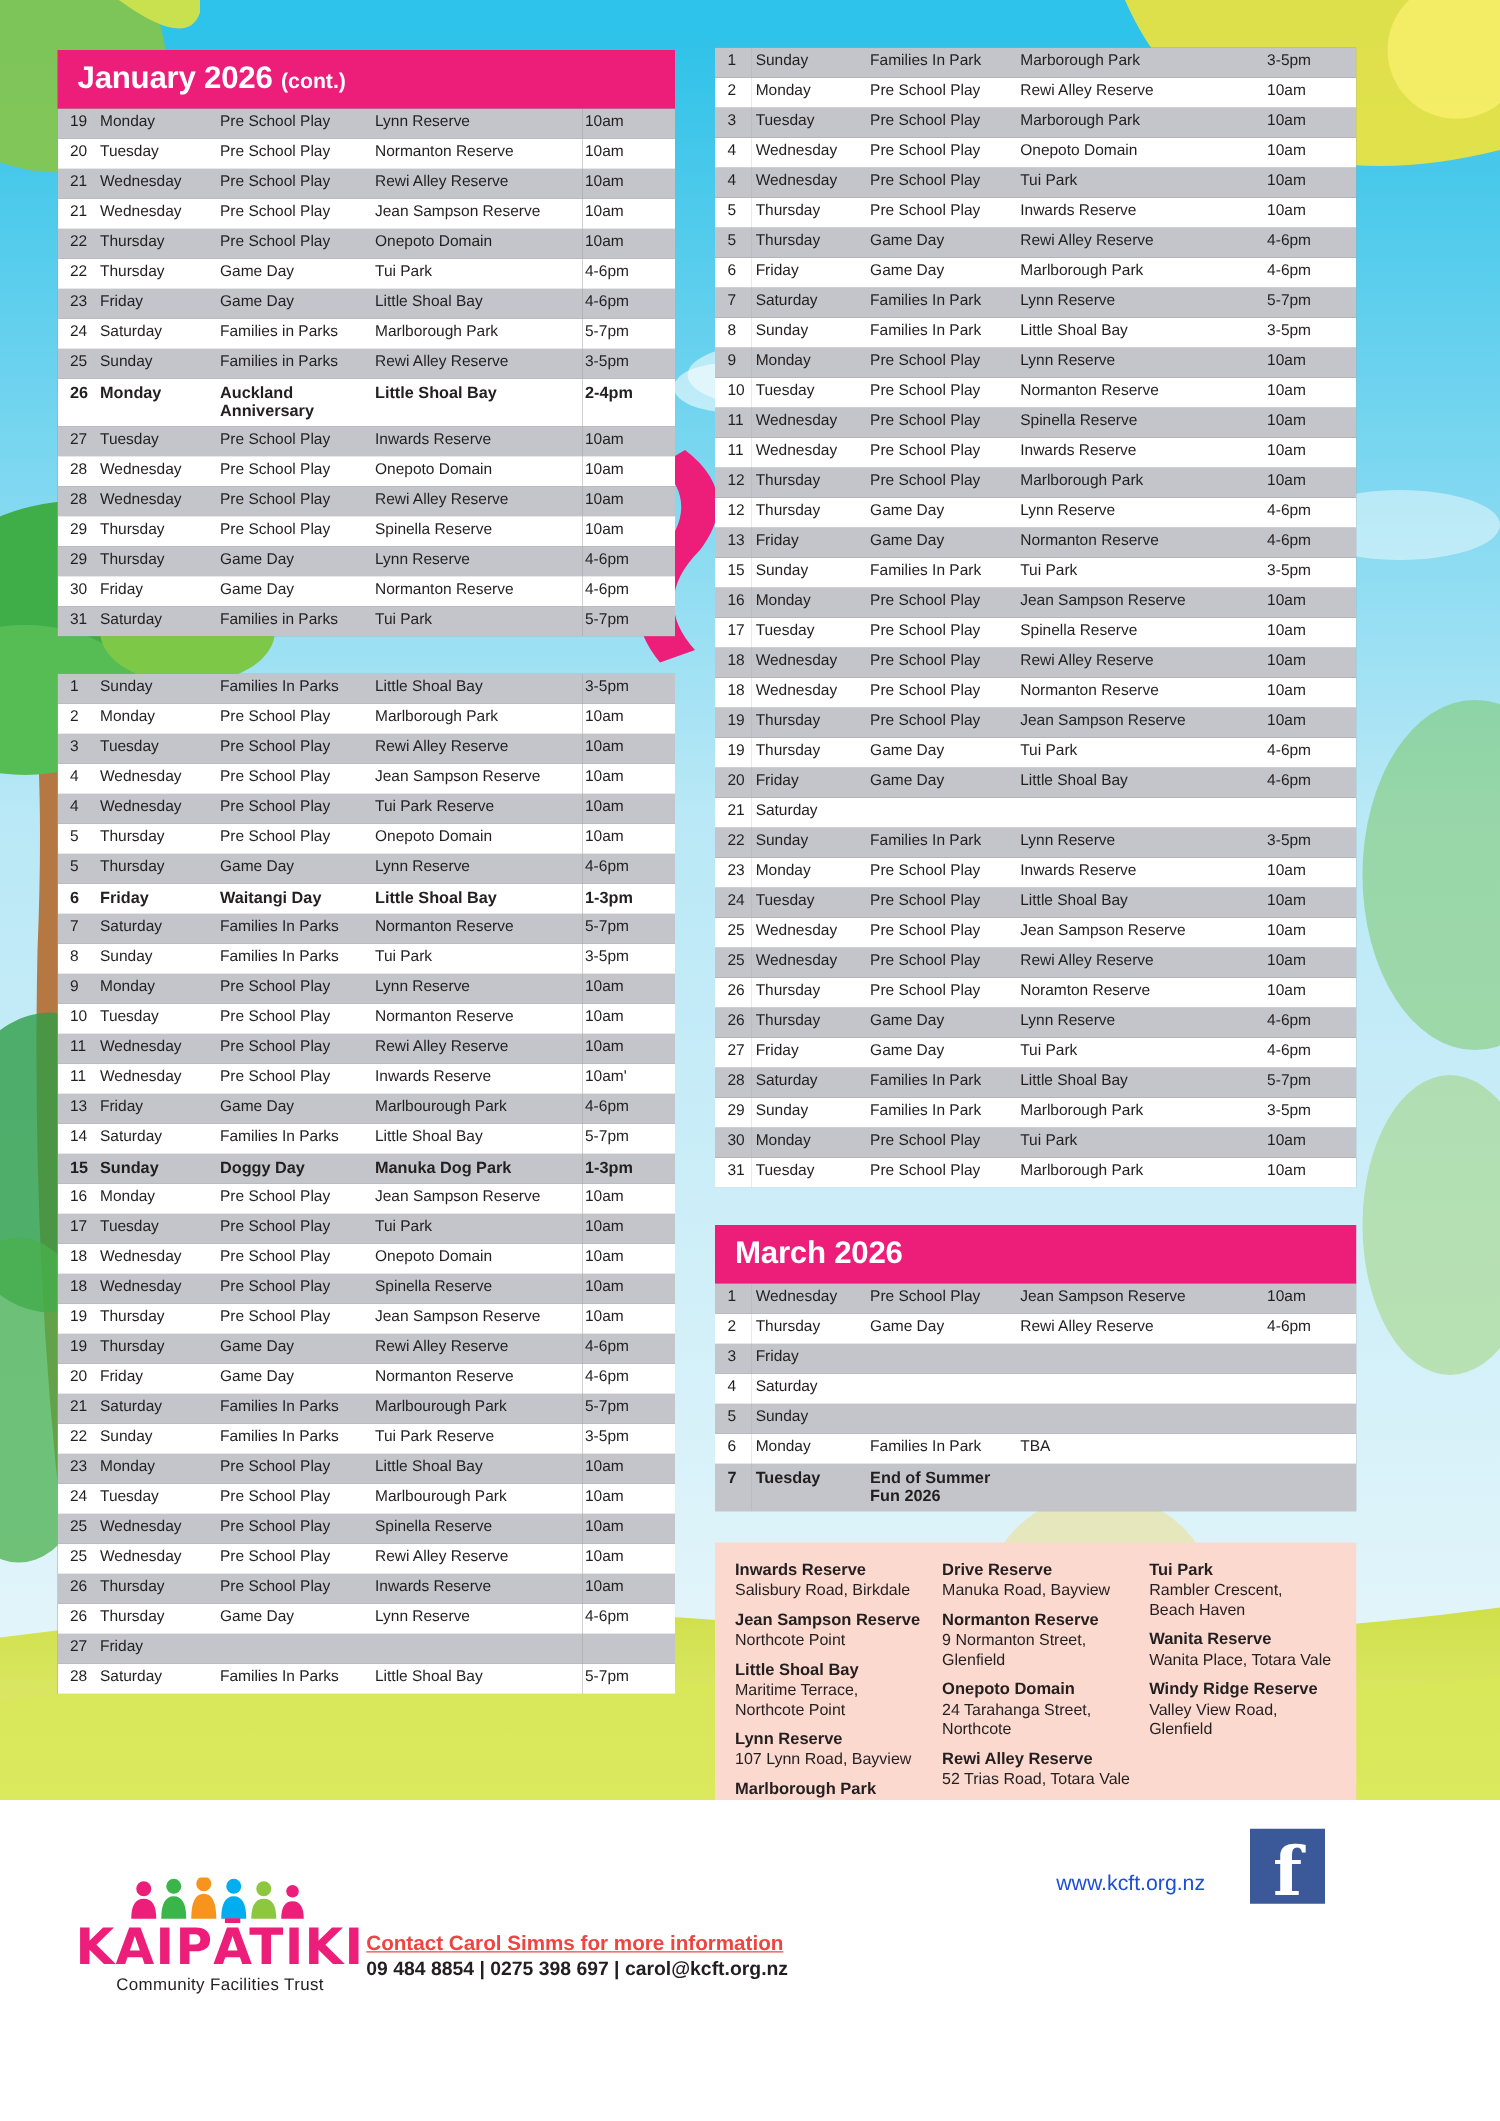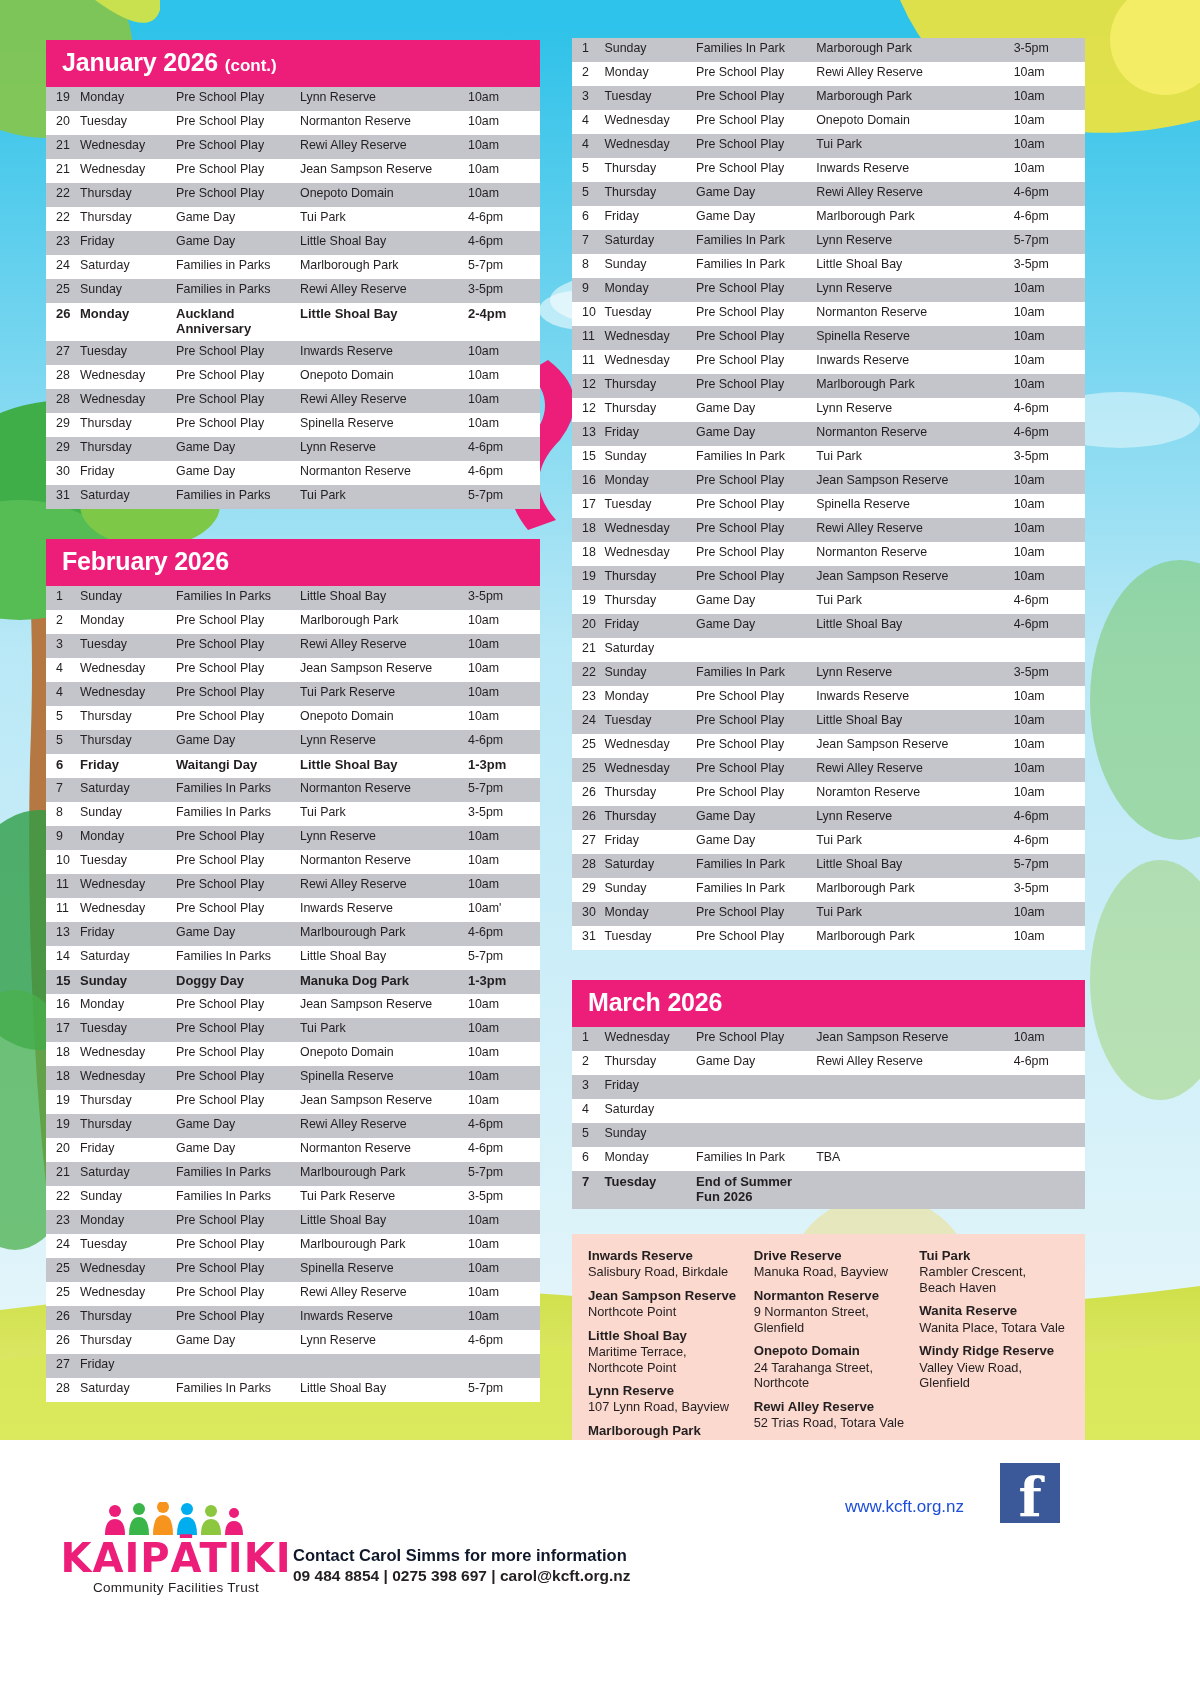--- a/index.html
+++ b/index.html
@@ -126,21 +126,21 @@
   }
   .logo-sub {
     font-size: 13.5px; color: #231f20; letter-spacing: 0.3px;
     margin-top: 2px; font-family: "Liberation Sans", sans-serif;
   }
 
   .contact {
     position: absolute; left: 281px; top: 104px;
   }
   .contact-line1 {
-    font-size: 16.5px; font-weight: bold; color: #0f172a; line-height: 1.35;
+    font-size: 16.5px; font-weight: bold; color: #ef4444; line-height: 1.35; text-decoration: underline;
   }
   .contact-line2 {
     font-size: 15.5px; font-weight: bold; color: #231f20; line-height: 1.35;
   }
   .weburl {
     position: absolute; left: 845px; top: 1497px;
     font-size: 17px; color: #1d4ed8;
     z-index: 11;
   }
   .fb {
@@ -342,23 +342,20 @@
               <td class="c-wd">Saturday</td>
               <td class="c-act">Families in Parks</td>
               <td class="c-loc">Tui Park</td>
               <td class="c-time">5-7pm</td>
             </tr>
           </tbody>
       </table>
     </section>
 
     <section class="month">
-      <div class="month-header">
-        <span>February 2026</span> <span class="cont"></span>
-      </div>
       <table class="sched">
         <tbody>
             <tr class="alt">
               <td class="c-day">1</td>
               <td class="c-wd">Sunday</td>
               <td class="c-act">Families In Parks</td>
               <td class="c-loc">Little Shoal Bay</td>
               <td class="c-time">3-5pm</td>
             </tr>
             <tr class="plain">

